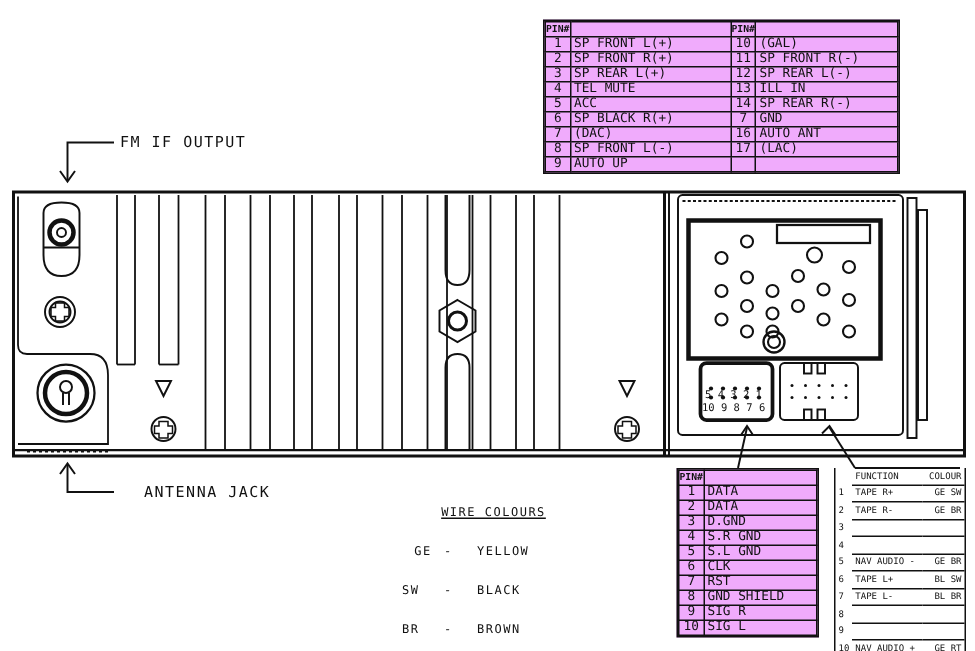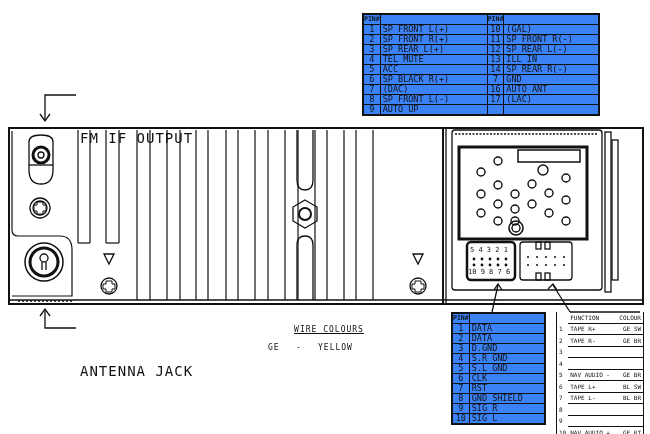--- a/index.html
+++ b/index.html
@@ -1,33 +1,33 @@
 <!DOCTYPE html>
 <html><head>
 <meta charset="utf-8">
 <style>
   html,body{margin:0;padding:0;background:#fff;}
   body{width:650px;height:434px;position:relative;overflow:hidden;font-family:"DejaVu Sans Mono","Liberation Mono",monospace;color:#111;}
   .abs{position:absolute;}
-  .lbl{font-size:14px;letter-spacing:1px;margin-top:40px;}
+  .lbl{font-size:10px;letter-spacing:1px;}
   table.pins{border-collapse:collapse;font-size:8.5px;line-height:9px;}
   table.pins td{border:1px solid #111;padding:0 2px;white-space:nowrap;height:9px;}
   table.pins td.n{text-align:center;width:11px;padding:0;}
   .hdr{font-size:6.5px;font-weight:bold;}
-  .tbl-wrap{background:#3b82f6;border:1.5px solid #111;}
-  .colours div{font-size:8px;letter-spacing:1px;height:14px;}
+  .tbl-wrap{background:#f0abfc;border:1.5px solid #111;}
+  .colours div{font-size:8px;letter-spacing:1px;height:14px;margin-top:12px;}
   .func{font-size:6px;}
   .func td{border-bottom:1px solid #111;height:10.5px;padding:0 2px;}
 </style>
 </head>
 <body>
 
 <div class="abs lbl" style="left:80px;top:90px;">FM IF OUTPUT</div>
 
-<div class="abs lbl" style="left:80px;top:323px;">ANTENNA JACK</div>
+<div class="abs lbl" style="left:96px;top:323px;">ANTENNA JACK</div>
 
 <svg class="abs" style="left:0;top:0;" width="650" height="434" viewBox="0 0 650 434">
   <g fill="none" stroke="#111" stroke-width="1.3">
 
     <polyline points="76,95 45,95 45,120"></polyline>
     <polyline points="40,114 45,121 50,114"></polyline>
 
     <polyline points="76,328 45,328 45,310"></polyline>
     <polyline points="40,316 45,309 50,316"></polyline>
 
@@ -157,21 +157,21 @@
       <circle cx="555" cy="257" r="1"></circle>
       <circle cx="564" cy="257" r="1"></circle>
     <circle cx="528" cy="265" r="1"></circle>
       <circle cx="537" cy="265" r="1"></circle>
       <circle cx="546" cy="265" r="1"></circle>
       <circle cx="555" cy="265" r="1"></circle>
       <circle cx="564" cy="265" r="1"></circle>
   </g>
 </svg>
 
-<div class="abs" style="left:470px;top:246px;font-size:7px;">5 4 3 2 1</div>
+<div class="abs" style="left:470px;top:259px;font-size:7px;">5 4 3 2 1</div>
 <div class="abs" style="left:468px;top:268px;font-size:7px;">10 9 8 7 6</div>
 
 <div class="abs tbl-wrap" style="left:362px;top:13px;">
   <table class="pins">
     <tbody>
         <tr>
       <td class="n hdr">PIN#</td>
       <td style="width:102px;"></td>
       <td class="n hdr">PIN#</td>
       <td style="width:90px;"></td>
@@ -342,14 +342,16 @@
           <td style="border:none;">10</td>
           <td>NAV AUDIO +</td>
           <td style="text-align:right;">GE RT</td>
         </tr>
   </tbody>
     </table>
 </div>
 
 <div class="abs colours" style="left:268px;top:325px;width:110px;">
   <div style="text-align:center;text-decoration:underline;margin-left:12px;margin-bottom:4px;">WIRE COLOURS</div>
-  <div><span style="display:inline-block;width:28px;">GE</span><span style="display:inline-block;width:22px;">-</span><span>YELLOW</span></div>
+  <div><span style="display:inline-block;width:28px;text-align:center;">GE</span><span style="display:inline-block;width:22px;">-</span><span>YELLOW</span></div>
+  <div><span style="display:inline-block;width:28px;">SW</span><span style="display:inline-block;width:22px;">-</span><span>BLACK</span></div>
+  <div><span style="display:inline-block;width:28px;">BR</span><span style="display:inline-block;width:22px;">-</span><span>BROWN</span></div>
 </div>
 
 </body></html>

